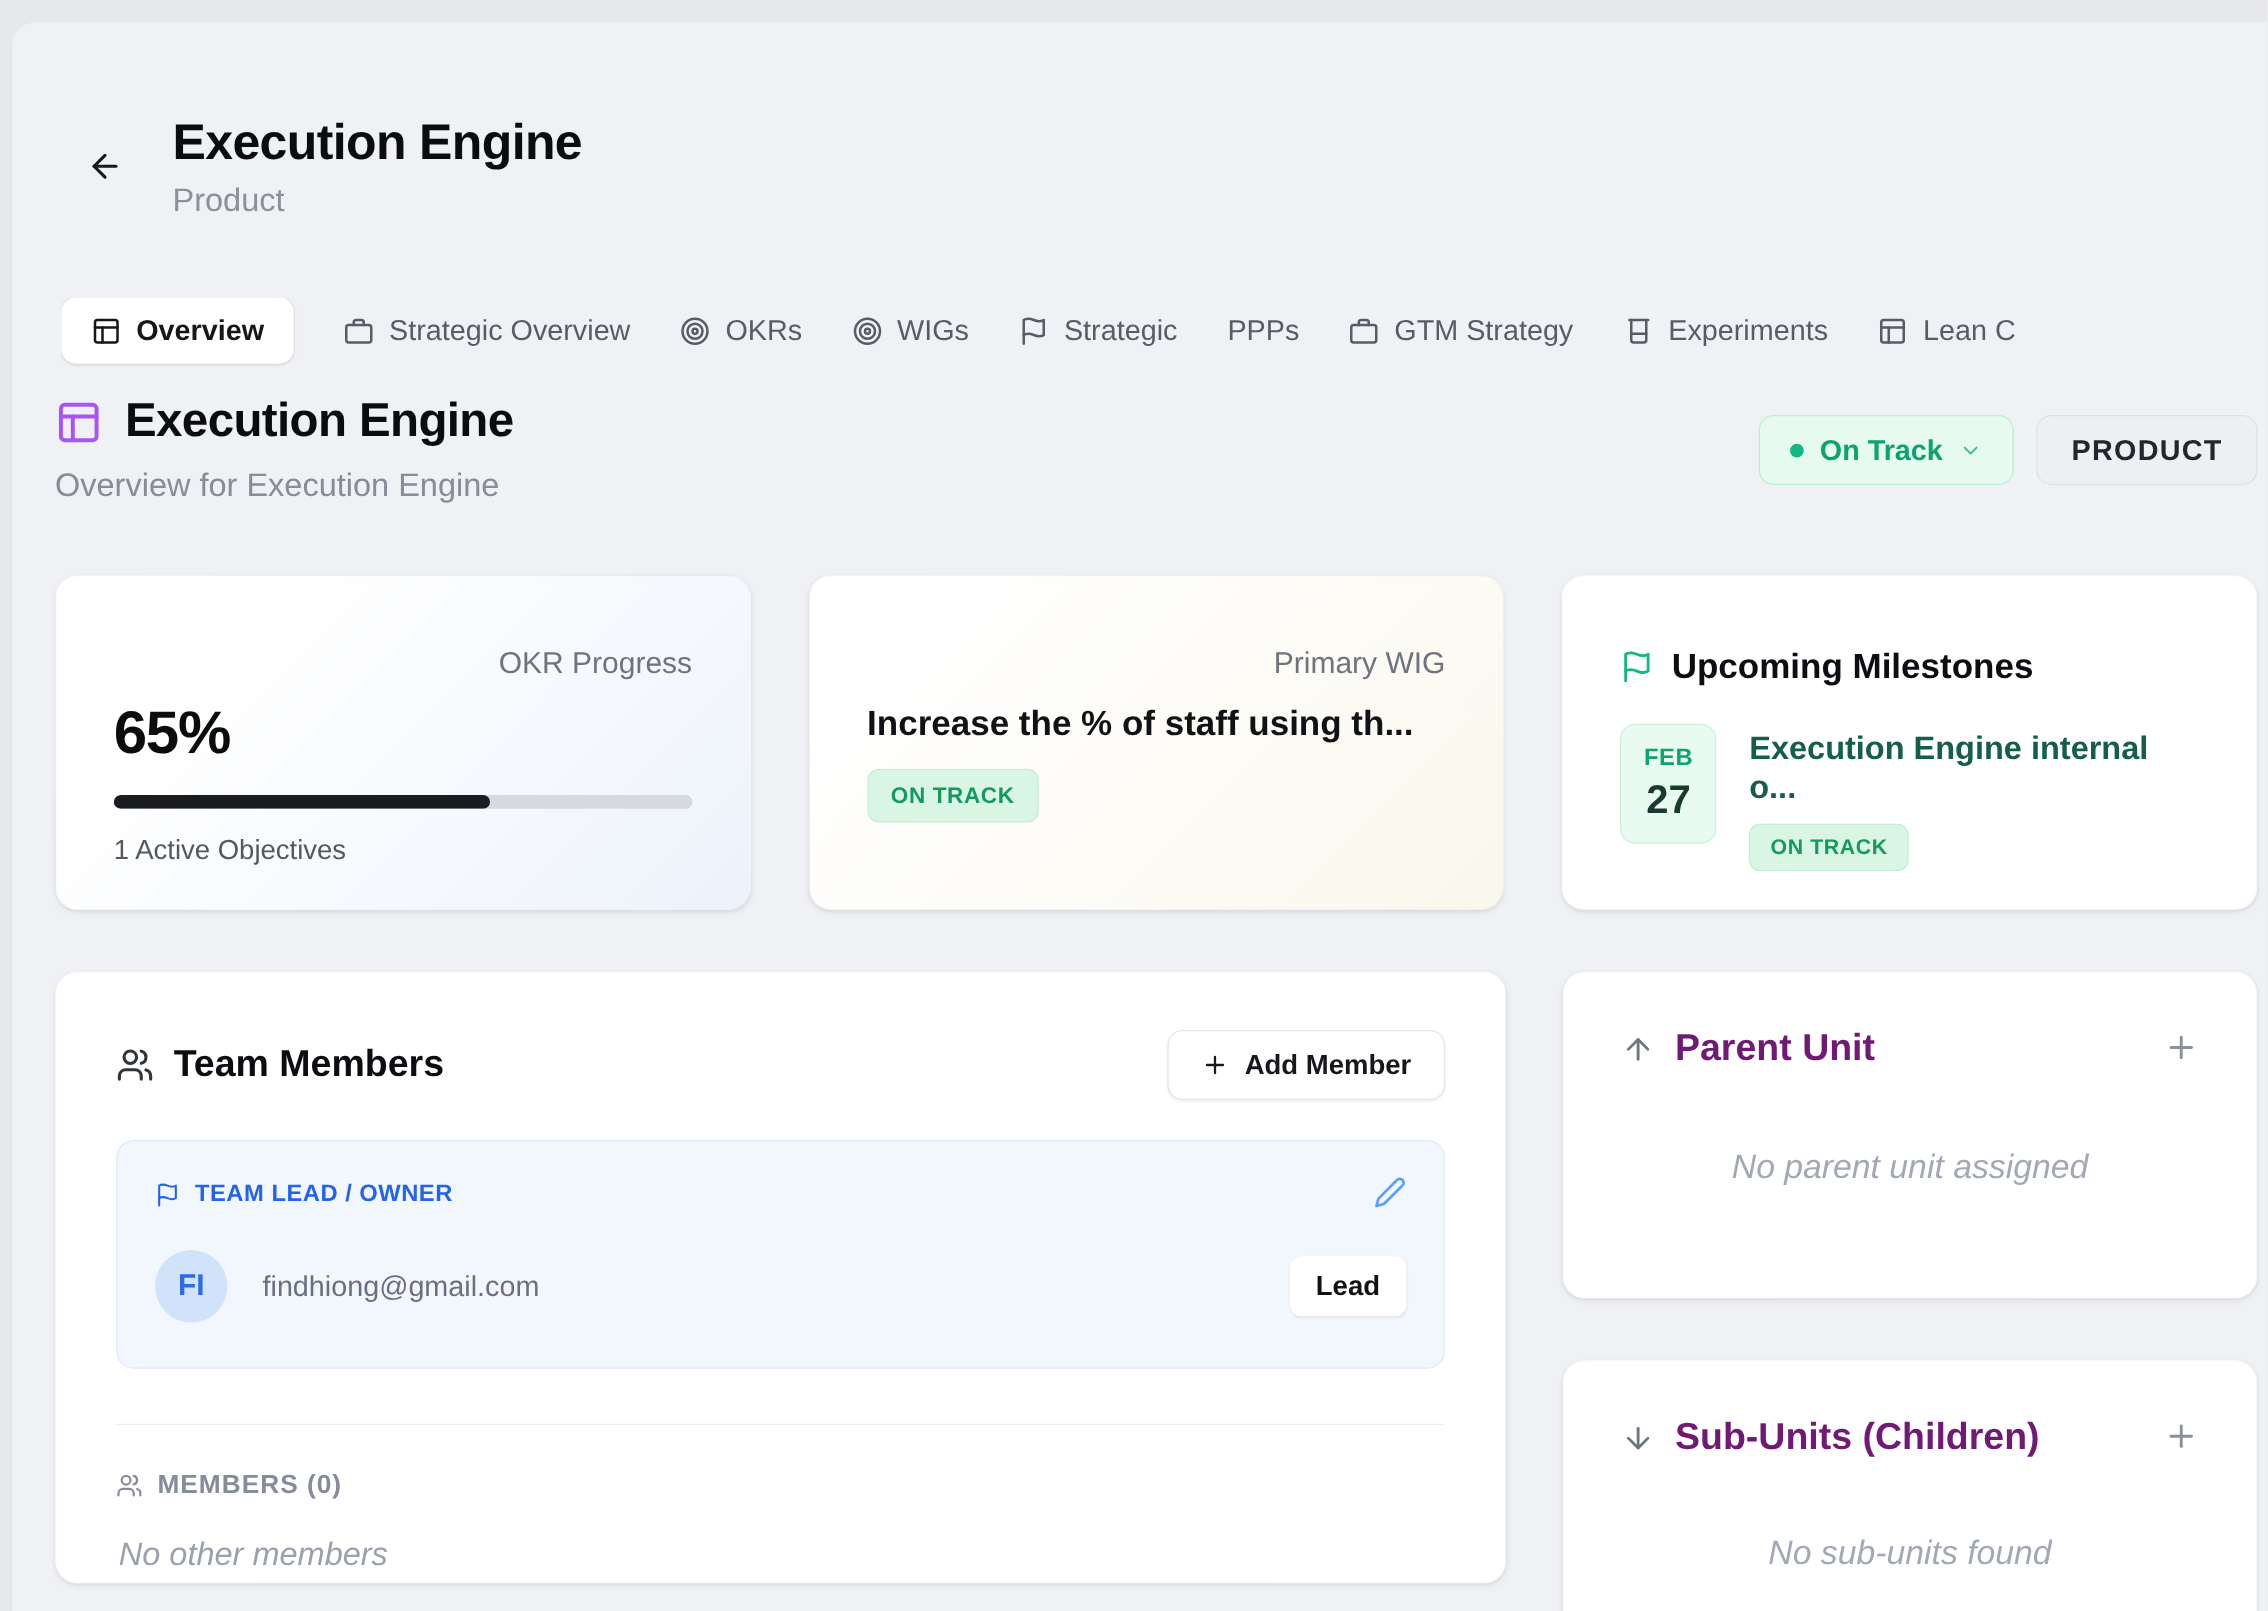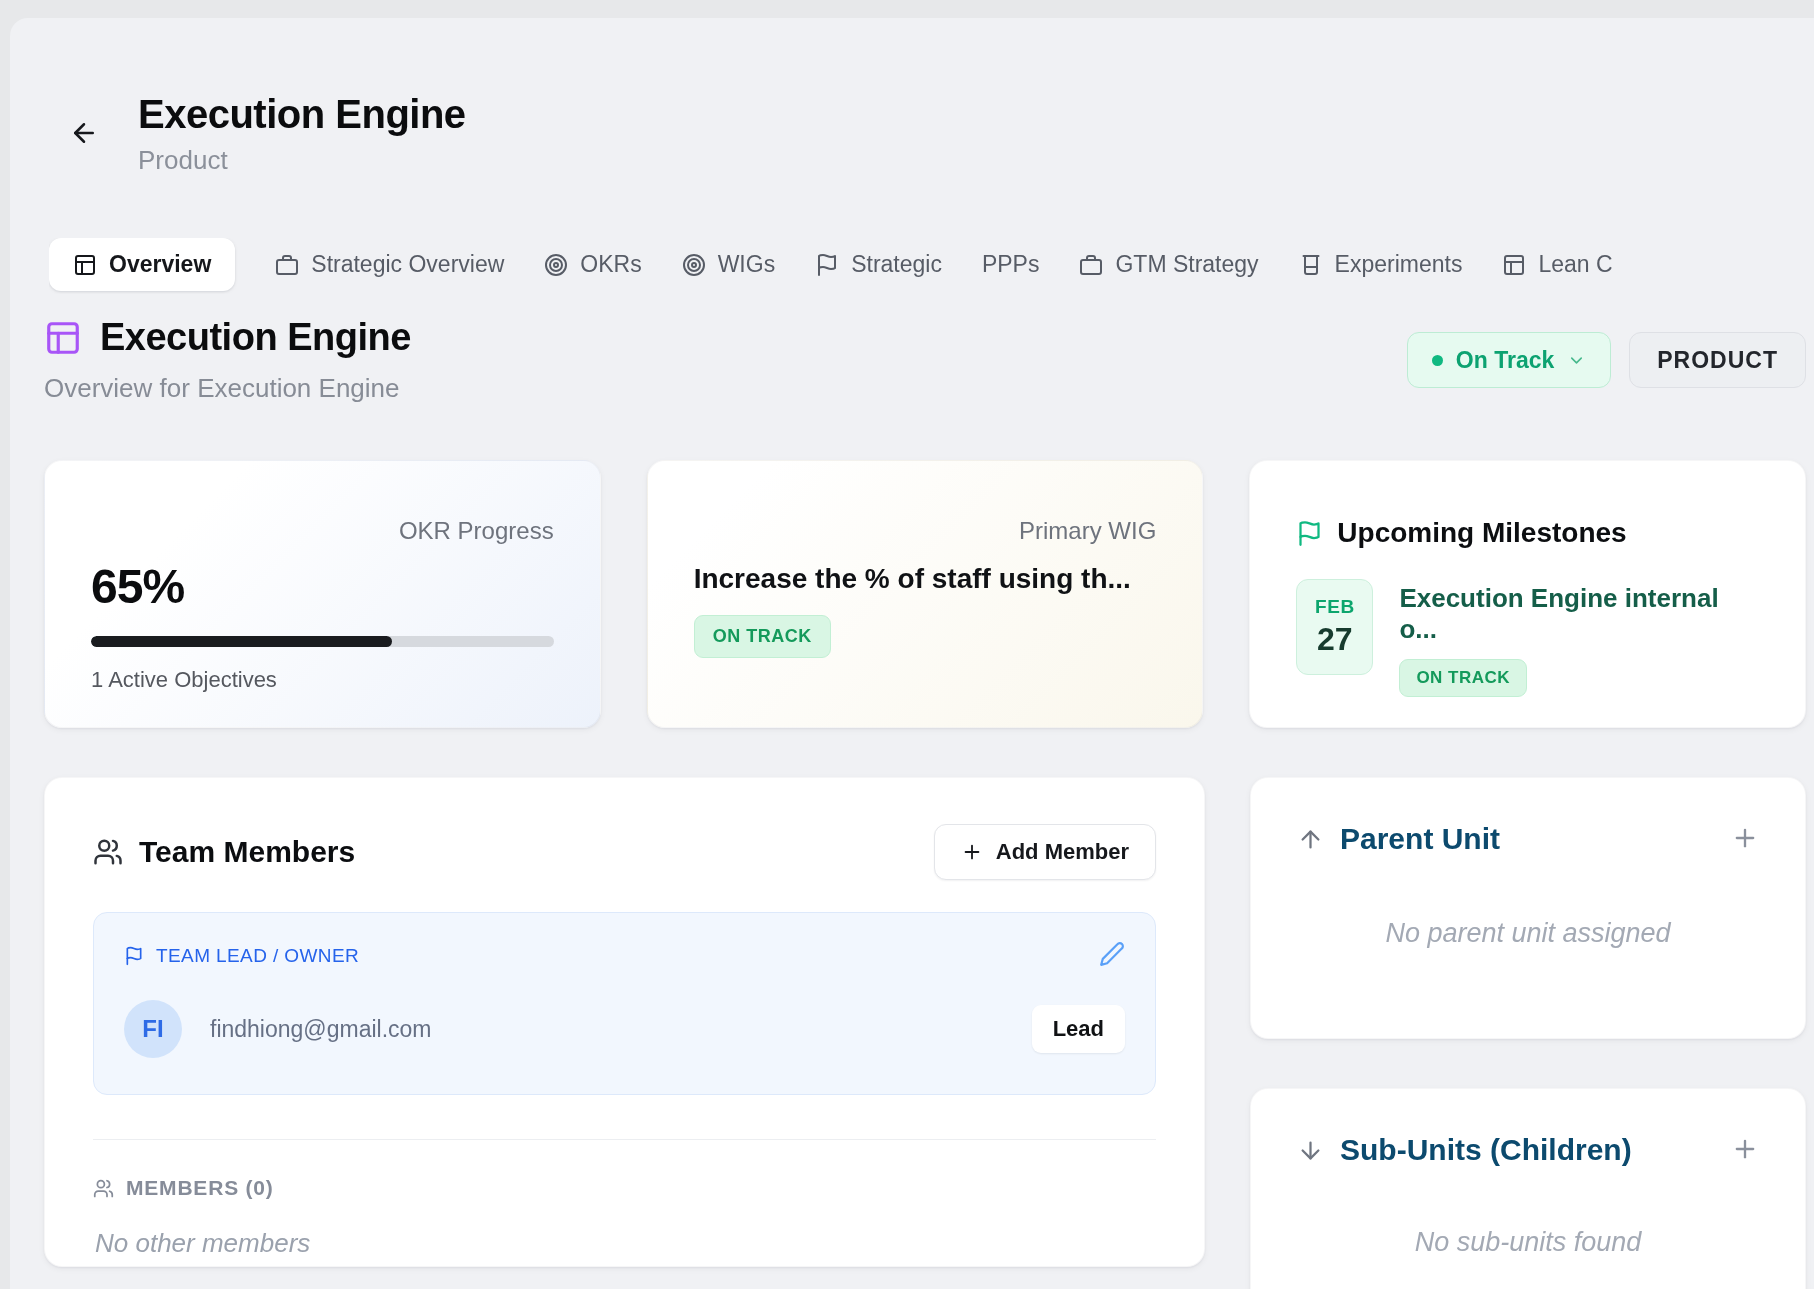--- a/index.html
+++ b/index.html
@@ -93,21 +93,21 @@
   .add-member-btn { display:flex; align-items:center; gap:13px; background:#fff;
     border:1px solid #e3e5e9; border-radius:12px; padding:0 26px; height:56px;
     font-family:inherit; font-size:22px; font-weight:600; color:#16181c; cursor:pointer;
     box-shadow:0 1px 2px rgba(16,24,40,.06); }
   .add-member-btn .icon { width:22px; height:22px; }
   .lead-box { margin-top:32px; background:#f2f7fe; border:1px solid #dde9fb;
     border-radius:14px; padding:28px 30px 36px; }
   .lead-box-top { display:flex; justify-content:space-between; align-items:center; }
   .lead-label-wrap { display:flex; align-items:center; gap:12px; color:#2563eb; }
   .lead-label-wrap .icon { width:20px; height:20px; }
-  .lead-label { font-size:19px; font-weight:400; letter-spacing:.4px; color:#2563eb; }
+  .lead-label { font-size:19px; font-weight:700; letter-spacing:.4px; color:#2563eb; }
   .edit-btn { border:none; background:transparent; color:#5aa0f8; cursor:pointer; }
   .edit-btn .icon { width:26px; height:26px; }
   .lead-row { display:flex; align-items:center; gap:28px; margin-top:30px; }
   .avatar { width:58px; height:58px; border-radius:50%; background:#d1e3fb; color:#2e6be6;
     font-size:24px; font-weight:600; display:flex; align-items:center; justify-content:center; }
   .lead-email { font-size:23px; color:#667085; flex:1; }
   .role-badge { background:#fff; border-radius:9px; padding:11px 21px; font-size:22px;
     font-weight:700; color:#101214; box-shadow:0 1px 2px rgba(16,24,40,.08); }
   .team-divider { border:none; border-top:1px solid #eceef1; margin-top:44px; }
   .members-row { display:flex; align-items:center; gap:12px; margin-top:36px; color:#868c99; }
@@ -115,21 +115,21 @@
   .members-label { font-size:21px; font-weight:700; letter-spacing:.8px; color:#868c99; }
   .members-empty { font-size:26px; font-style:italic; color:#9aa1ad; margin-top:28px; margin-left:2px; }
 
   .side-col { display:flex; flex-direction:column; gap:49px; }
   .card-side { padding:44px 46px; }
   .card-parent { height:262px; }
   .card-children { height:330px; }
   .side-header { display:flex; justify-content:space-between; align-items:center; }
   .side-header-left { display:flex; align-items:center; gap:16px; }
   .side-header-left .icon { width:27px; height:27px; color:#6f7580; }
-  .side-title { font-size:30px; font-weight:700; color:#0c4a6e; }
+  .side-title { font-size:30px; font-weight:700; color:#701a75; }
   .plus-btn { border:none; background:transparent; color:#8a909c; cursor:pointer; }
   .plus-btn .icon { width:28px; height:28px; }
   .side-empty { text-align:center; font-size:27px; font-style:italic; color:#a3a9b4; }
   .card-parent .side-empty { margin-top:62px; }
   .card-children .side-empty { margin-top:60px; }
 </style>
 </head>
 <body>
 
 <div class="app-surface"></div>

